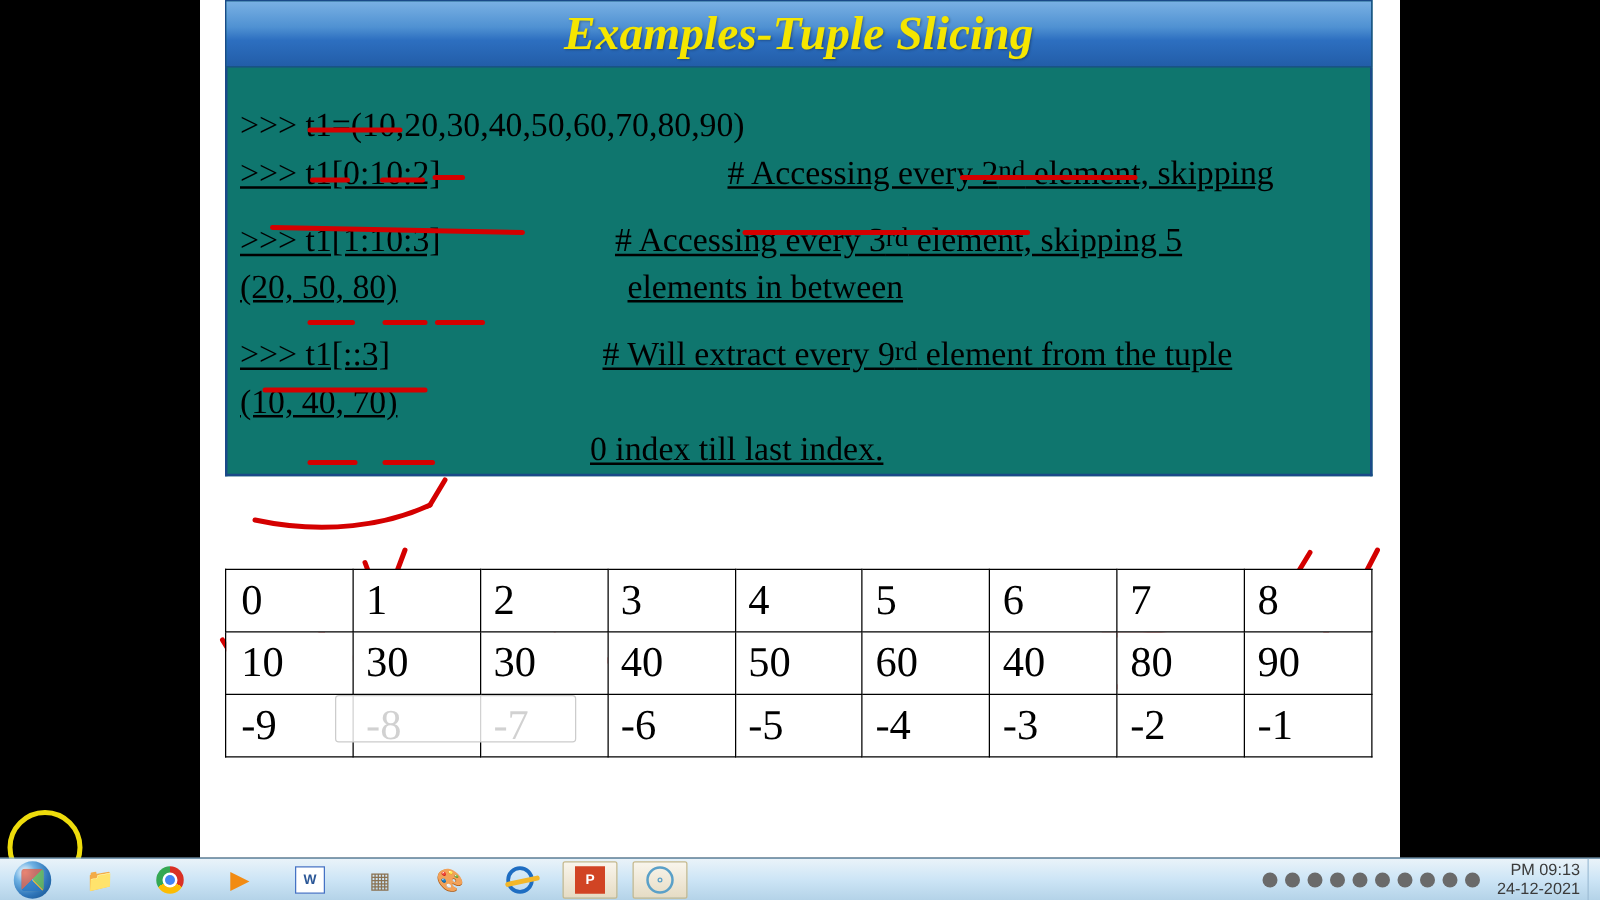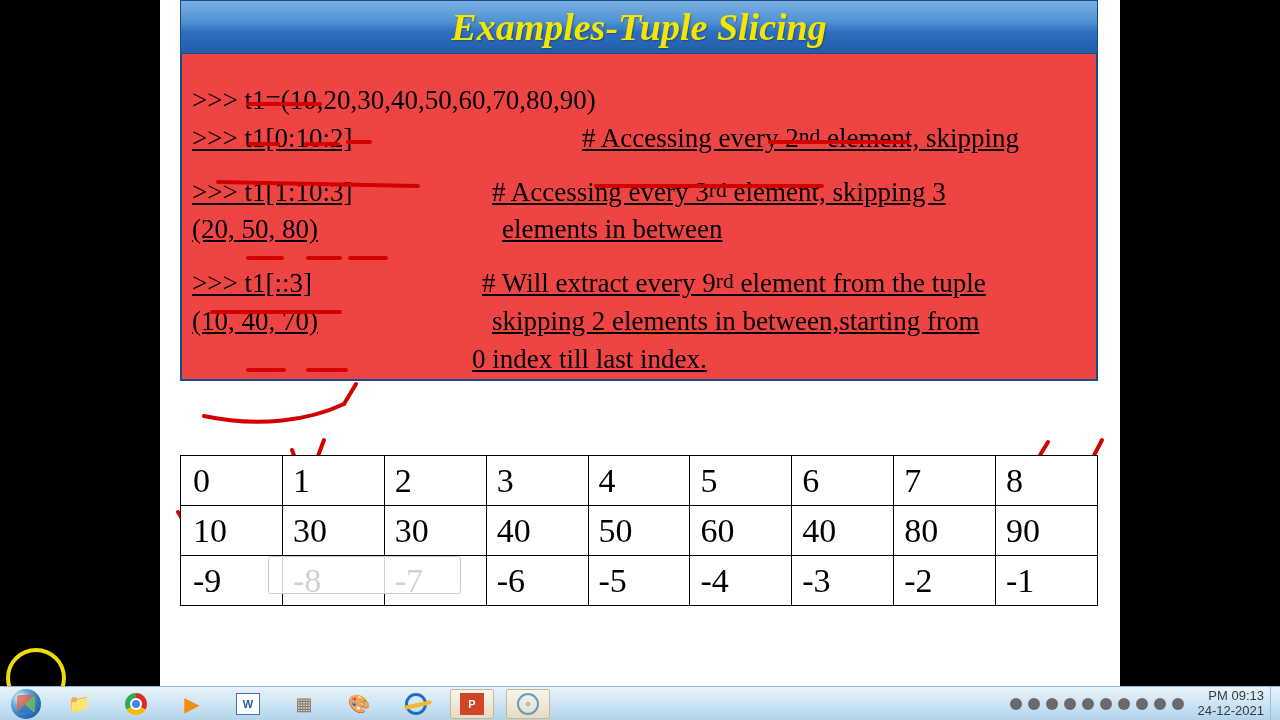--- a/index.html
+++ b/index.html
@@ -14,21 +14,21 @@
   .slide-bg {
     position: absolute;
     left: 160px; top: 0;
     width: 960px; height: 686px;
     background: #fff;
   }
   .slide {
     position: absolute;
     left: 180px; top: 0;
     width: 918px;
-    background: #ef4444;
+    background: #0f766e;
   }
   .title-bar {
     height: 54px;
     background: linear-gradient(to bottom, #7ab1e4 0%, #4f91d2 40%, #2d6fc0 60%, #225da8 100%);
     border: 1px solid #1a4a88;
     display: flex; align-items: center; justify-content: center;
   }
   .title-bar h1 {
     margin: 0;
     color: #f5e600;
@@ -160,37 +160,36 @@
     <div class="two-col">
       <div class="left line">&gt;&gt;&gt; t1[0:10:2]</div>
       <div class="right line">
         <span># Accessing every 2</span><sup>nd</sup><span> element, skipping</span>
       </div>
     </div>
     <div class="spacer"></div>
     <div class="two-col">
       <div class="left line" style="flex-basis:300px">&gt;&gt;&gt; t1[1:10:3]</div>
       <div class="right line">
-        <span># Accessing every 3</span><sup>rd</sup><span>  element, skipping  3</span>
+        <span># Accessing every 3</span><sup>rd</sup><span>  element, skipping  5</span>
       </div>
     </div>
     <div class="two-col">
       <div class="left line" style="flex-basis:310px">(20, 50, 80)</div>
       <div class="right line">elements in between</div>
     </div>
     <div class="spacer"></div>
     <div class="two-col">
       <div class="left line" style="flex-basis:290px">&gt;&gt;&gt; t1[::3]</div>
       <div class="right line">
         <span># Will extract every 9</span><sup>rd</sup><span> element from the tuple</span>
       </div>
     </div>
     <div class="two-col">
       <div class="left line" style="flex-basis:300px">(10, 40, 70)</div>
-      <div class="right line">skipping 2 elements in between,starting from</div>
     </div>
     <div class="two-col">
       <div class="left line" style="flex-basis:280px"></div>
       <div class="right line">0 index till last index.</div>
     </div>
   </div>
 </div>
 
 <table class="tbl">
     <tbody>

